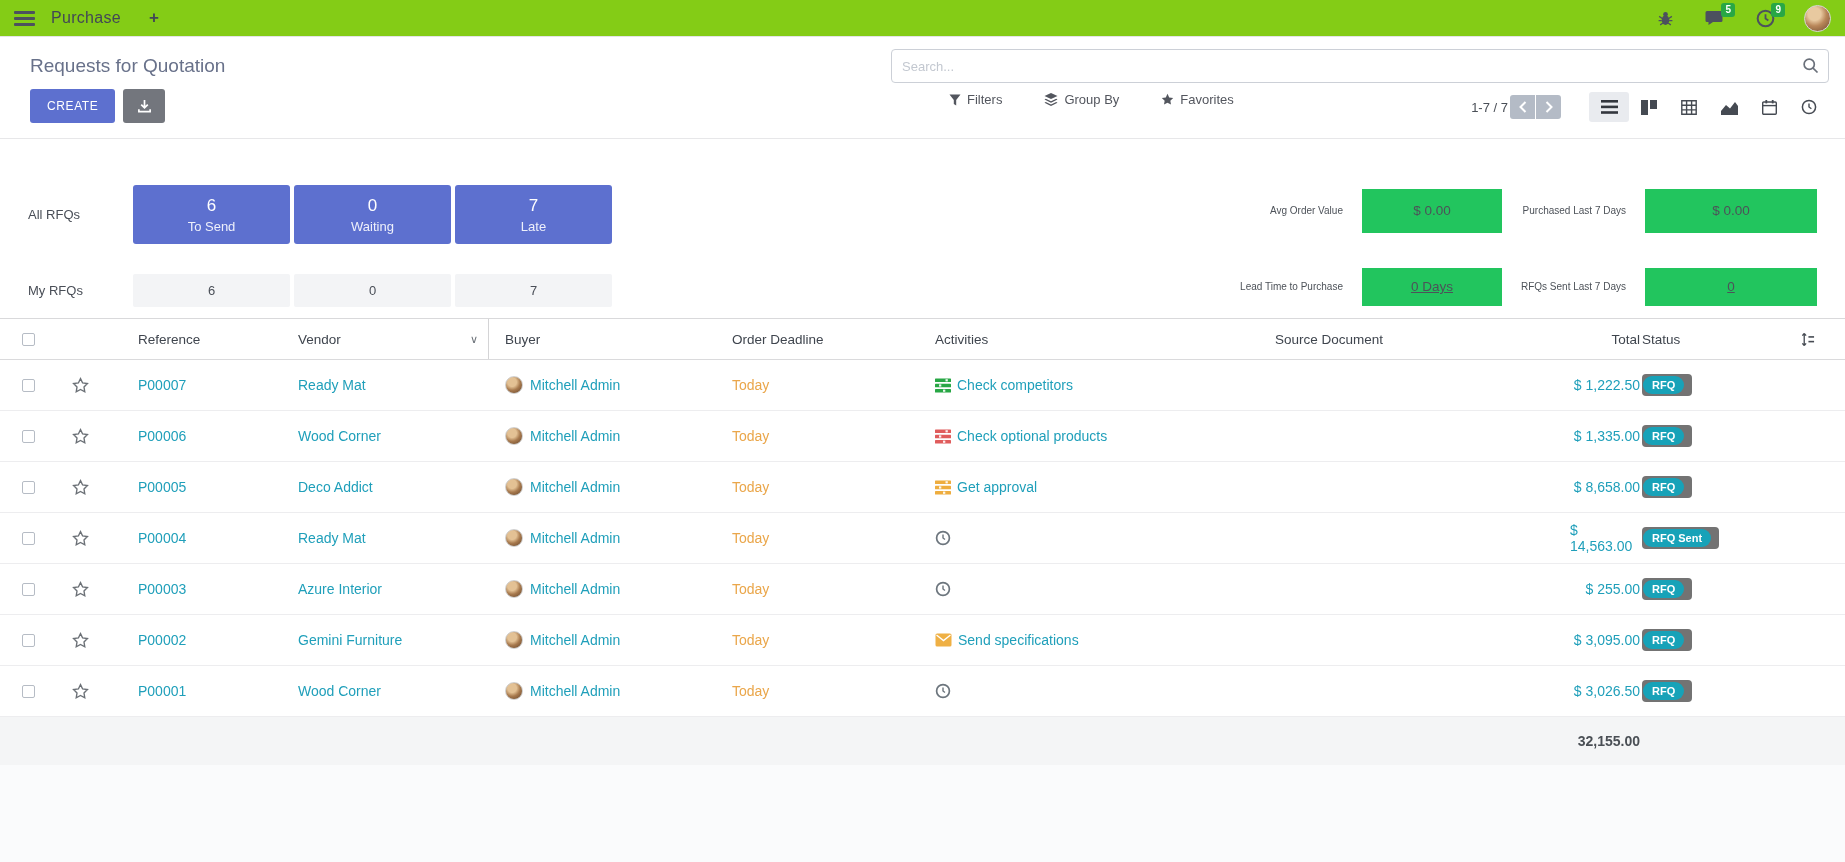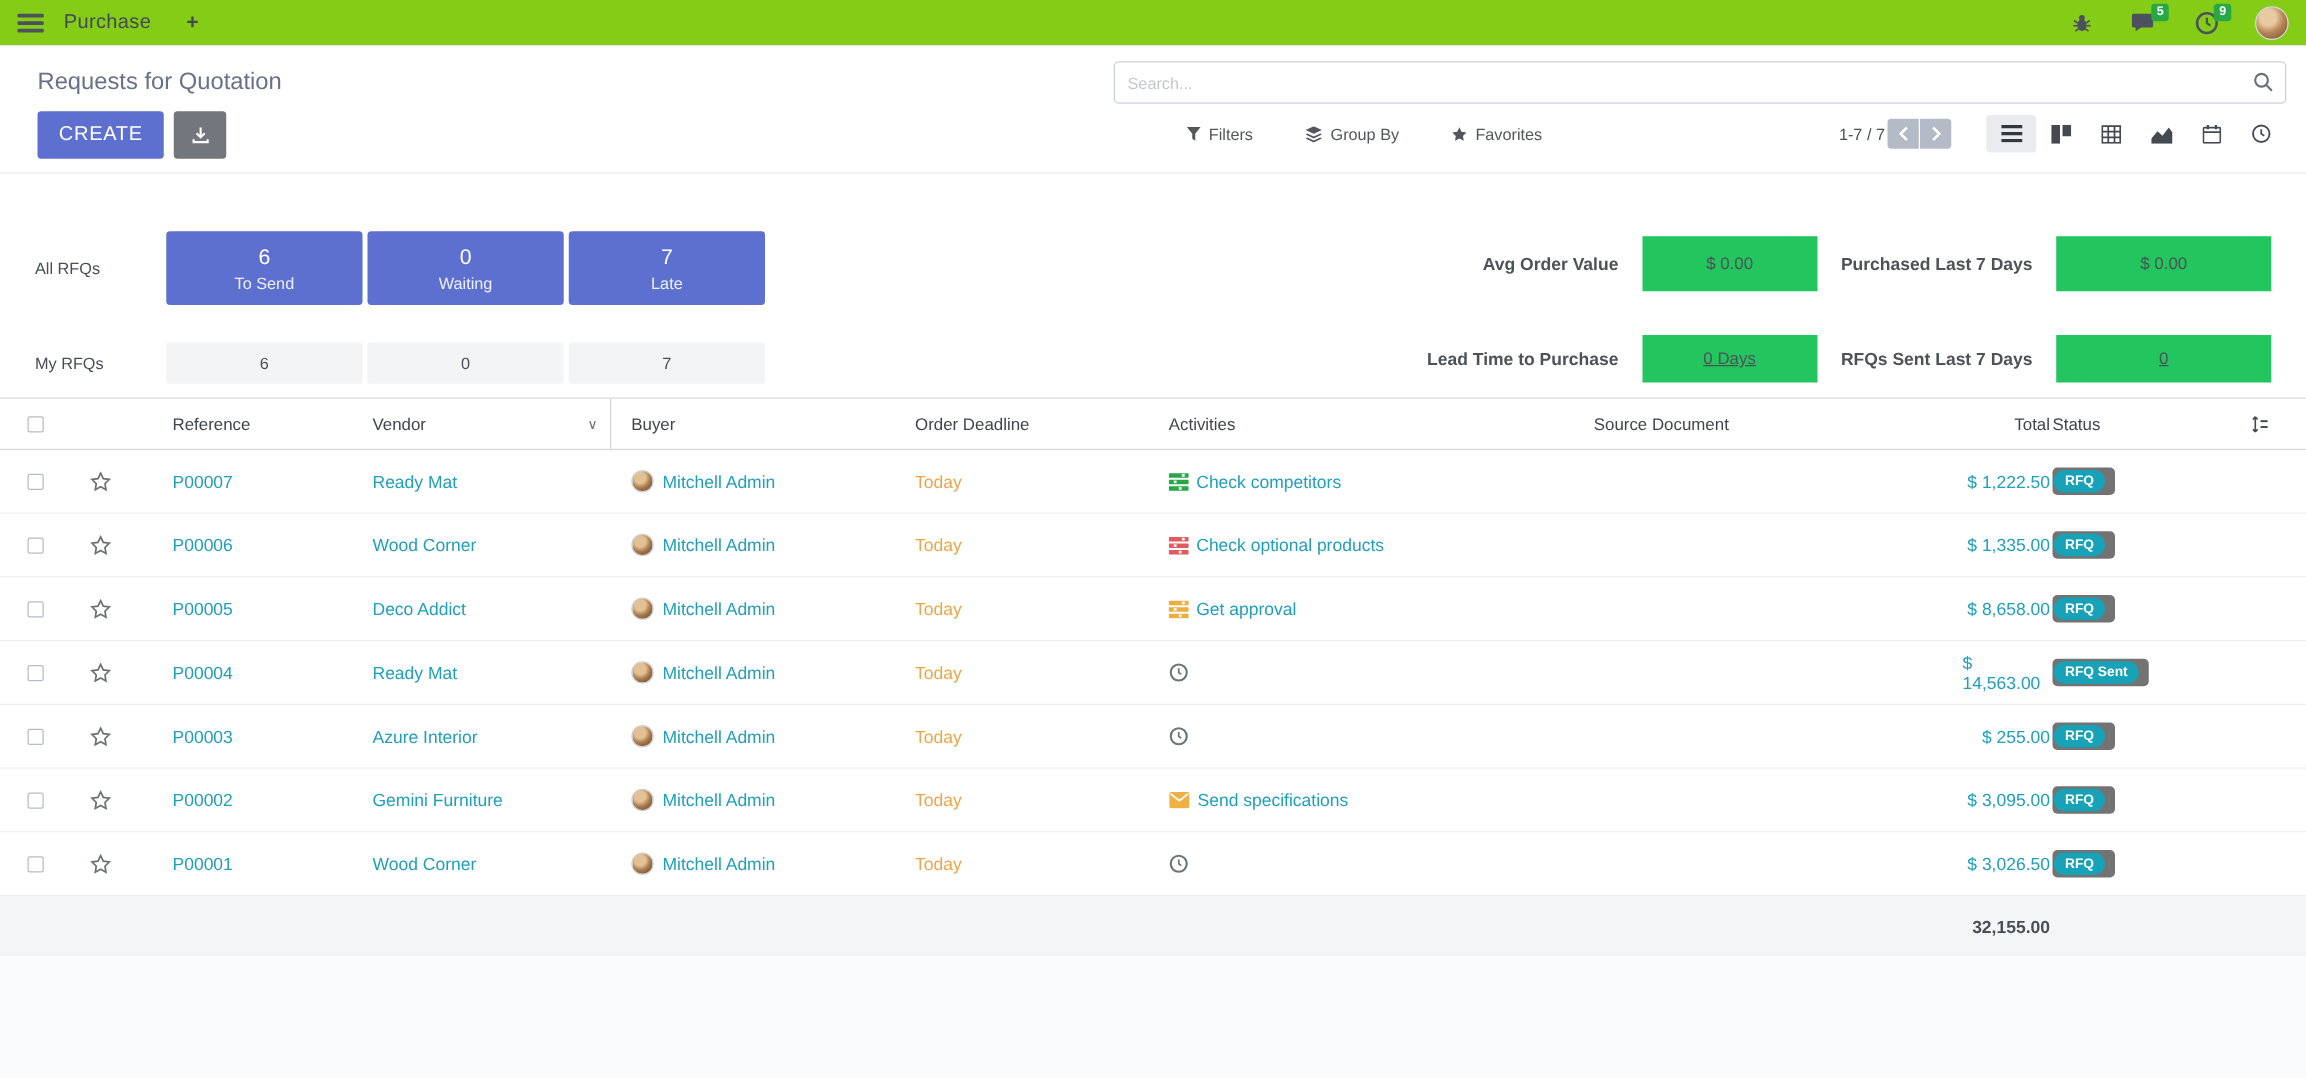--- a/index.html
+++ b/index.html
@@ -16,49 +16,49 @@
   .nav-right { margin-left:auto; display:flex; align-items:center; gap:28px; }
   .nav-ic { position:relative; width:22px; height:22px; display:flex; align-items:center; justify-content:center; cursor:pointer; }
   .nav-badge { position:absolute; top:-4px; right:-9px; background:var(--badge-green,#28a745); color:#fff; font-size:10px; line-height:1; padding:2px 4px; border-radius:3px; font-weight:bold; }
   .avatar-lg { width:27px; height:27px; border-radius:50%; background:radial-gradient(circle at 38% 32%, #e8c9a0 0 28%, #b9875a 52%, #6e4a2e 100%); border:1px solid #d8d8d8; cursor:pointer; }
 
   
   .control { display:flex; padding:10px 16px 10px 16px; background:#fff; border-bottom:1px solid #e7e7e9; height:102px; }
   .cp-left { padding-left:14px; padding-top:8px; }
   .page-title { font-size:19px; color:#68718a; font-weight:400; }
   .cp-buttons { display:flex; gap:8px; margin-top:12px; }
-  .btn-create { background:var(--primary,#5d70cf); color:#fff; border:none; font-size:16px; letter-spacing:.6px; padding:10px 17px; border-radius:3px; cursor:pointer; font-family:inherit; }
+  .btn-create { background:var(--primary,#5d70cf); color:#fff; border:none; font-size:12px; letter-spacing:.6px; padding:10px 17px; border-radius:3px; cursor:pointer; font-family:inherit; }
   .btn-export { background:#73767d; border:none; border-radius:3px; width:42px; display:flex; align-items:center; justify-content:center; cursor:pointer; }
   .cp-right { margin-left:auto; width:938px; padding-top:2px; }
   .searchbox { position:relative; }
   .searchbox input { width:100%; height:34px; border:1px solid #ccd0d7; border-radius:4px; padding:0 36px 0 10px; font-size:13px; font-family:inherit; color:#495057; outline:none; }
   .searchbox input::placeholder { color:#c3c8d0; }
   .search-ic { position:absolute; right:10px; top:8px; }
-  .cp-toolbar { display:flex; align-items:center; margin-top:9px; padding-left:58px; }
+  .cp-toolbar { display:flex; align-items:flex-start; margin-top:9px; padding-left:58px; }
   .tool-item { display:flex; align-items:center; gap:6px; font-size:13px; color:#53565e; cursor:pointer; margin-right:42px; }
   .pager { margin-left:auto; display:flex; align-items:center; gap:2px; }
   .pager-text { font-size:13px; color:#4a4f57; }
   .pager-btns { display:flex; }
   .pbtn { width:25px; height:24px; background:#b4bbc6; display:flex; align-items:center; justify-content:center; cursor:pointer; }
   .pbtn:first-child { border-radius:3px 0 0 3px; margin-right:1px; }
   .pbtn:last-child { border-radius:0 3px 3px 0; }
   .view-switch { display:flex; align-items:center; margin-left:26px; }
   .vbtn { width:40px; height:30px; display:flex; align-items:center; justify-content:center; cursor:pointer; border-radius:3px; }
   .vbtn.active { background:#e9ebef; }
 
   
   .dash { display:flex; height:179px; padding:35px 28px 0 28px; background:#fff; }
   .dash-left { display:grid; grid-template-columns:101px 157px 157px 157px; grid-column-gap:4px; grid-row-gap:8px; align-items:center; }
   .dash-rowlabel { font-size:13px; color:#494e57; }
   .kpi-card { height:59px; background:var(--primary,#5d70cf); border-radius:3px; color:#fff; display:flex; flex-direction:column; align-items:center; justify-content:center; cursor:pointer; }
   .kpi-card .v { font-size:17px; }
   .kpi-card .l { font-size:13px; margin-top:3px; color:#eef0fb; }
   .kpi-my { height:33px; background:#f3f4f6; border-radius:2px; display:flex; align-items:center; justify-content:center; font-size:13px; color:#494e57; cursor:pointer; }
   .dash-right { margin-left:auto; margin-right:0; display:grid; grid-template-columns:auto 140px auto 172px; grid-column-gap:19px; grid-row-gap:10px; align-items:center; padding-top:2px; }
-  .stat-label { font-size:14px; color:#4d5259; text-align:right;font-weight:bold; }
+  .stat-label { font-size:10px; color:#4d5259; text-align:right; }
   .stat-val { background:#22c55e; height:44px; display:flex; align-items:center; justify-content:center; font-size:13.5px; color:#4d5259; }
   .stat-val.short { height:38px;text-decoration:underline; }
 
   
   .tbl { width:100%; font-size:14px; }
   .trow, .thead, .tfoot { display:flex; align-items:center; }
   .thead { height:42px; border-top:1px solid #d9d9db; border-bottom:1px solid #dadadc; color:#3f454e; font-size:13.5px; }
   .trow { height:51px; border-bottom:1px solid #ededef; background:#fff; }
   .tfoot { height:48px; background:#f4f5f6; font-weight:bold; color:#4a4f55; }
   .below { height:97px; background:#fafbfc; }

